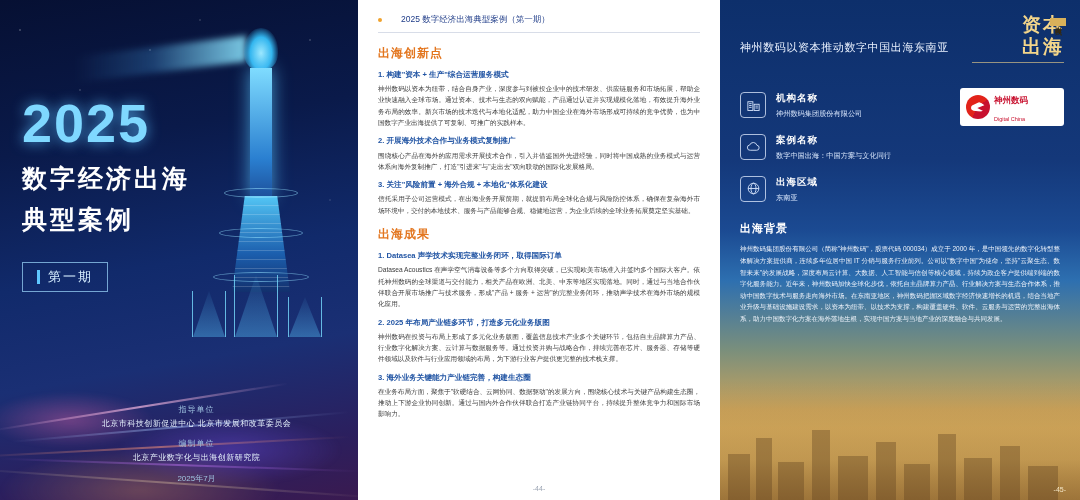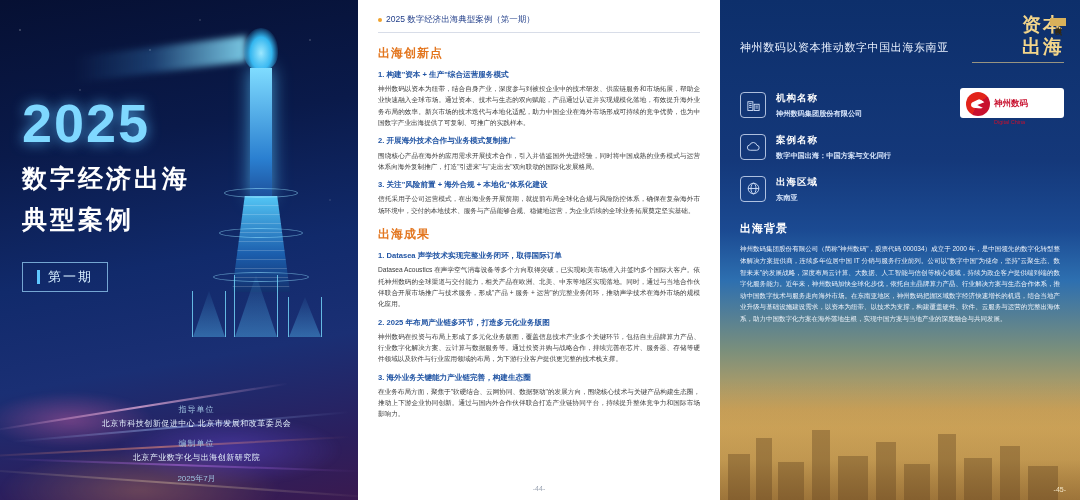--- a/index.html
+++ b/index.html
@@ -131,21 +131,21 @@
   .cf-label{ font-size:8px; letter-spacing:1px; color:#9fc2e0; margin-bottom:3px; }
   .cf-orgs{ font-size:8px; letter-spacing:.5px; color:#e3eefb; margin-bottom:9px; }
   .cf-date{ font-size:8px; color:#9fc2e0; margin-top:10px; }
 
   
   .textpage{
     position:relative; width:362px; height:500px; background:#ffffff;
     flex:0 0 362px; padding:14px 20px 0 20px;
   }
   .tp-header{
-    display:flex; align-items:center; gap:4px; font-size:8.5px; color:#1f3c88; padding-bottom:6px;
+    display:flex; align-items:center; gap:19px; font-size:8.5px; color:#1f3c88; padding-bottom:6px;
   }
   .tp-header .dot{ width:4px; height:4px; background:#f0a22e; border-radius:50%; }
   .tp-rule{ height:1px; background:#d8dde8; margin-bottom:12px; }
 
   .sec-title{
     color:#e3761f; font-size:12px; font-weight:bold; letter-spacing:1px; margin:10px 0 7px;
   }
   .sec-title.first{ margin-top:2px; }
   .para-head{ color:#2255a4; font-size:7.6px; font-weight:bold; line-height:1.6; margin:7px 0 2px; }
   .para{
@@ -174,22 +174,22 @@
   }
   .cp-stamp .tag{
     position:absolute; right:-2px; top:4px;
     background:#d9b15a; color:#3a2a08; font-size:7px; padding:2px 3px;
     writing-mode: vertical-rl; letter-spacing:1px;
   }
   .cp-stamp-rule{ position:absolute; right:16px; top:62px; width:92px; height:1px; background:rgba(243,213,138,.6); }
 
   .cp-info{ position:relative; padding:6px 20px 0 20px; }
   .cp-logo{
-    position:absolute; right:16px; top:2px; width:104px; height:30px;
-    background:#ffffff; border-radius:3px; display:flex; gap:4px;
+    position:absolute; right:16px; top:2px; width:104px; height:38px;
+    background:#ffffff; border-radius:3px; display:flex; align-items:center; gap:4px;
     padding:4px 6px;
   }
   .cp-logo .mark{
     width:24px; height:24px; border-radius:50%;
     background: conic-gradient(from 210deg, #e2231a 0deg 200deg, #c8102e 200deg 360deg);
     position:relative; flex:0 0 24px;
   }
   .cp-logo .mark::after{
     content:""; position:absolute; left:5px; top:7px; width:14px; height:10px;
     background:#ffffff; border-radius:50% 50% 50% 50%/60% 60% 40% 40%;
@@ -199,21 +199,21 @@
   .cp-logo .txt .en{ color:#c8102e; font-size:5.5px; line-height:1.2; }
 
   .info-row{ display:flex; align-items:flex-start; gap:10px; margin-bottom:14px; }
   .info-ico{
     width:26px; height:26px; flex:0 0 26px; border:1px solid rgba(225,236,255,.75);
     border-radius:4px; display:flex; align-items:center; justify-content:center;
     color:#dce9ff;
   }
   .info-ico svg{ width:15px; height:15px; }
   .info-lbl{ color:#ffffff; font-size:9.5px; font-weight:bold; letter-spacing:1px; }
-  .info-val{ color:#d7e5fb; font-size:7.2px; margin-top:4px; line-height:1.5;font-weight:bold; }
+  .info-val{ color:#d7e5fb; font-size:7.2px; margin-top:4px; line-height:1.5; }
 
   .cp-bg-title{
     color:#ffffff; font-size:11px; font-weight:bold; letter-spacing:1px;
     padding:4px 28px 0 20px;
   }
   .cp-bg-body{
     padding:7px 20px 0 20px; color:#eef3fb; font-size:6.5px; line-height:1.78; text-align:justify;
   }
   .cp-skyline{
     position:absolute; left:0; right:0; bottom:0; height:120px;

